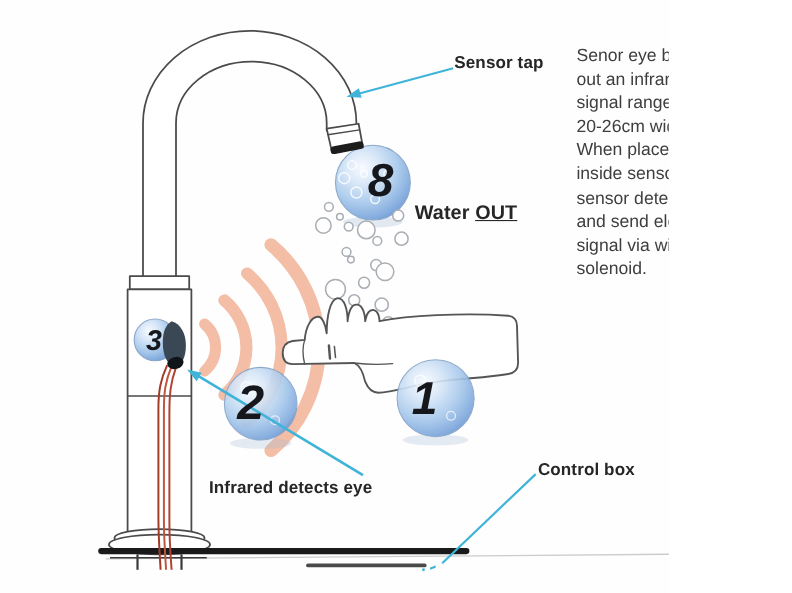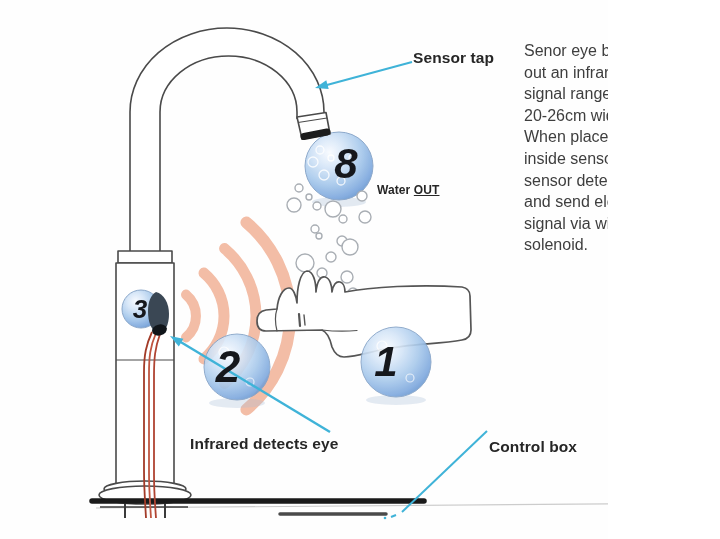--- a/index.html
+++ b/index.html
@@ -164,25 +164,25 @@
     <g>
       <line x1="487" y1="431" x2="402" y2="512" stroke="#3fb3d8" stroke-width="2"></line>
       <line x1="396" y1="515" x2="391" y2="517" stroke="#3fb3d8" stroke-width="2"></line>
       <circle cx="385" cy="518" r="1.3" fill="#3fb3d8"></circle>
     </g>
   </g>
 </svg>
 
 <div class="label" style="left:413px;top:49px;">Sensor tap</div>
 
-<div class="label" style="left:377px;top:183px;font-size:12px;"><span>Water</span>&nbsp;<span class="underline">OUT</span></div>
+<div class="label" style="left:377px;top:183px;font-size:18px;"><span>Water</span>&nbsp;<span class="underline">OUT</span></div>
 
 <div class="label" style="left:190px;top:435px;">Infrared detects eye</div>
 
-<div class="label" style="left:489px;top:419px;margin-top:19px;">Control box</div>
+<div class="label" style="left:489px;top:419px;">Control box</div>
 
 <div class="ball-number" style="left:346px;top:164px;font-size:42px;">8</div>
 <div class="ball-number" style="left:140px;top:309px;font-size:26px;">3</div>
 <div class="ball-number" style="left:228px;top:367px;font-size:44px;">2</div>
 <div class="ball-number" style="left:386px;top:362px;font-size:42px;">1</div>
 
 <div class="description">Senor eye beams
 out an infrared
 signal range about
 20-26cm wide.

